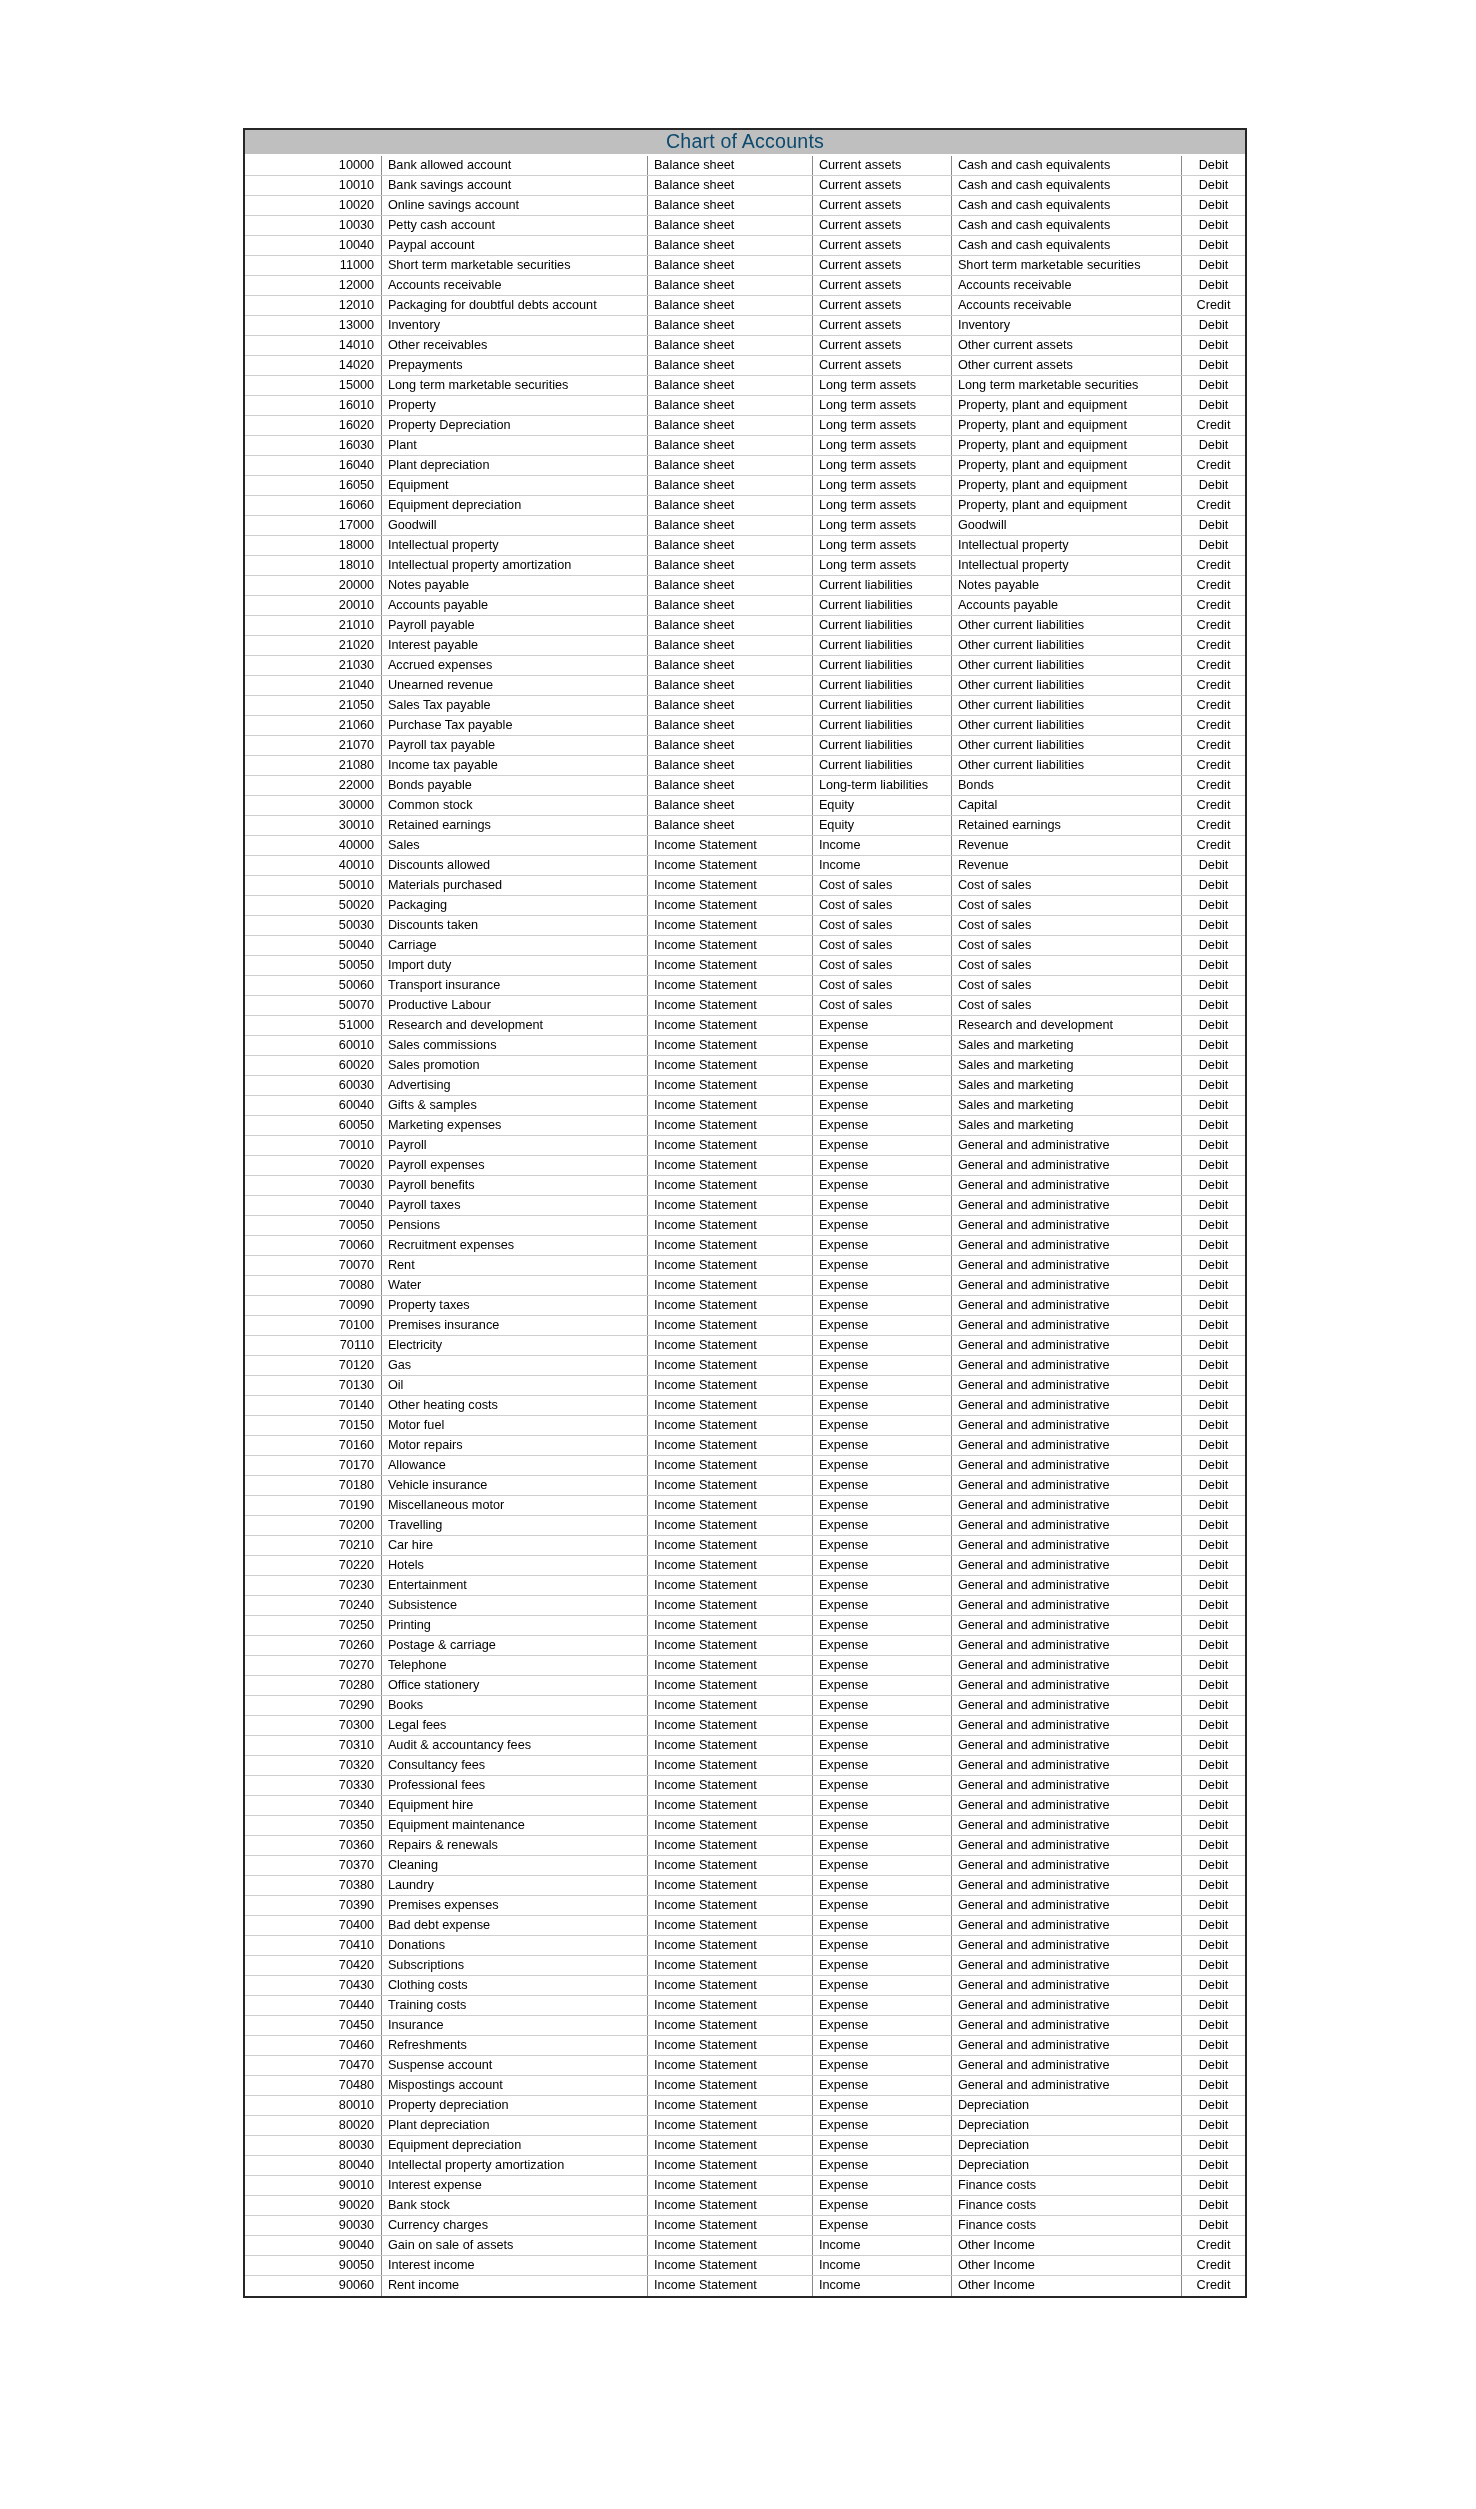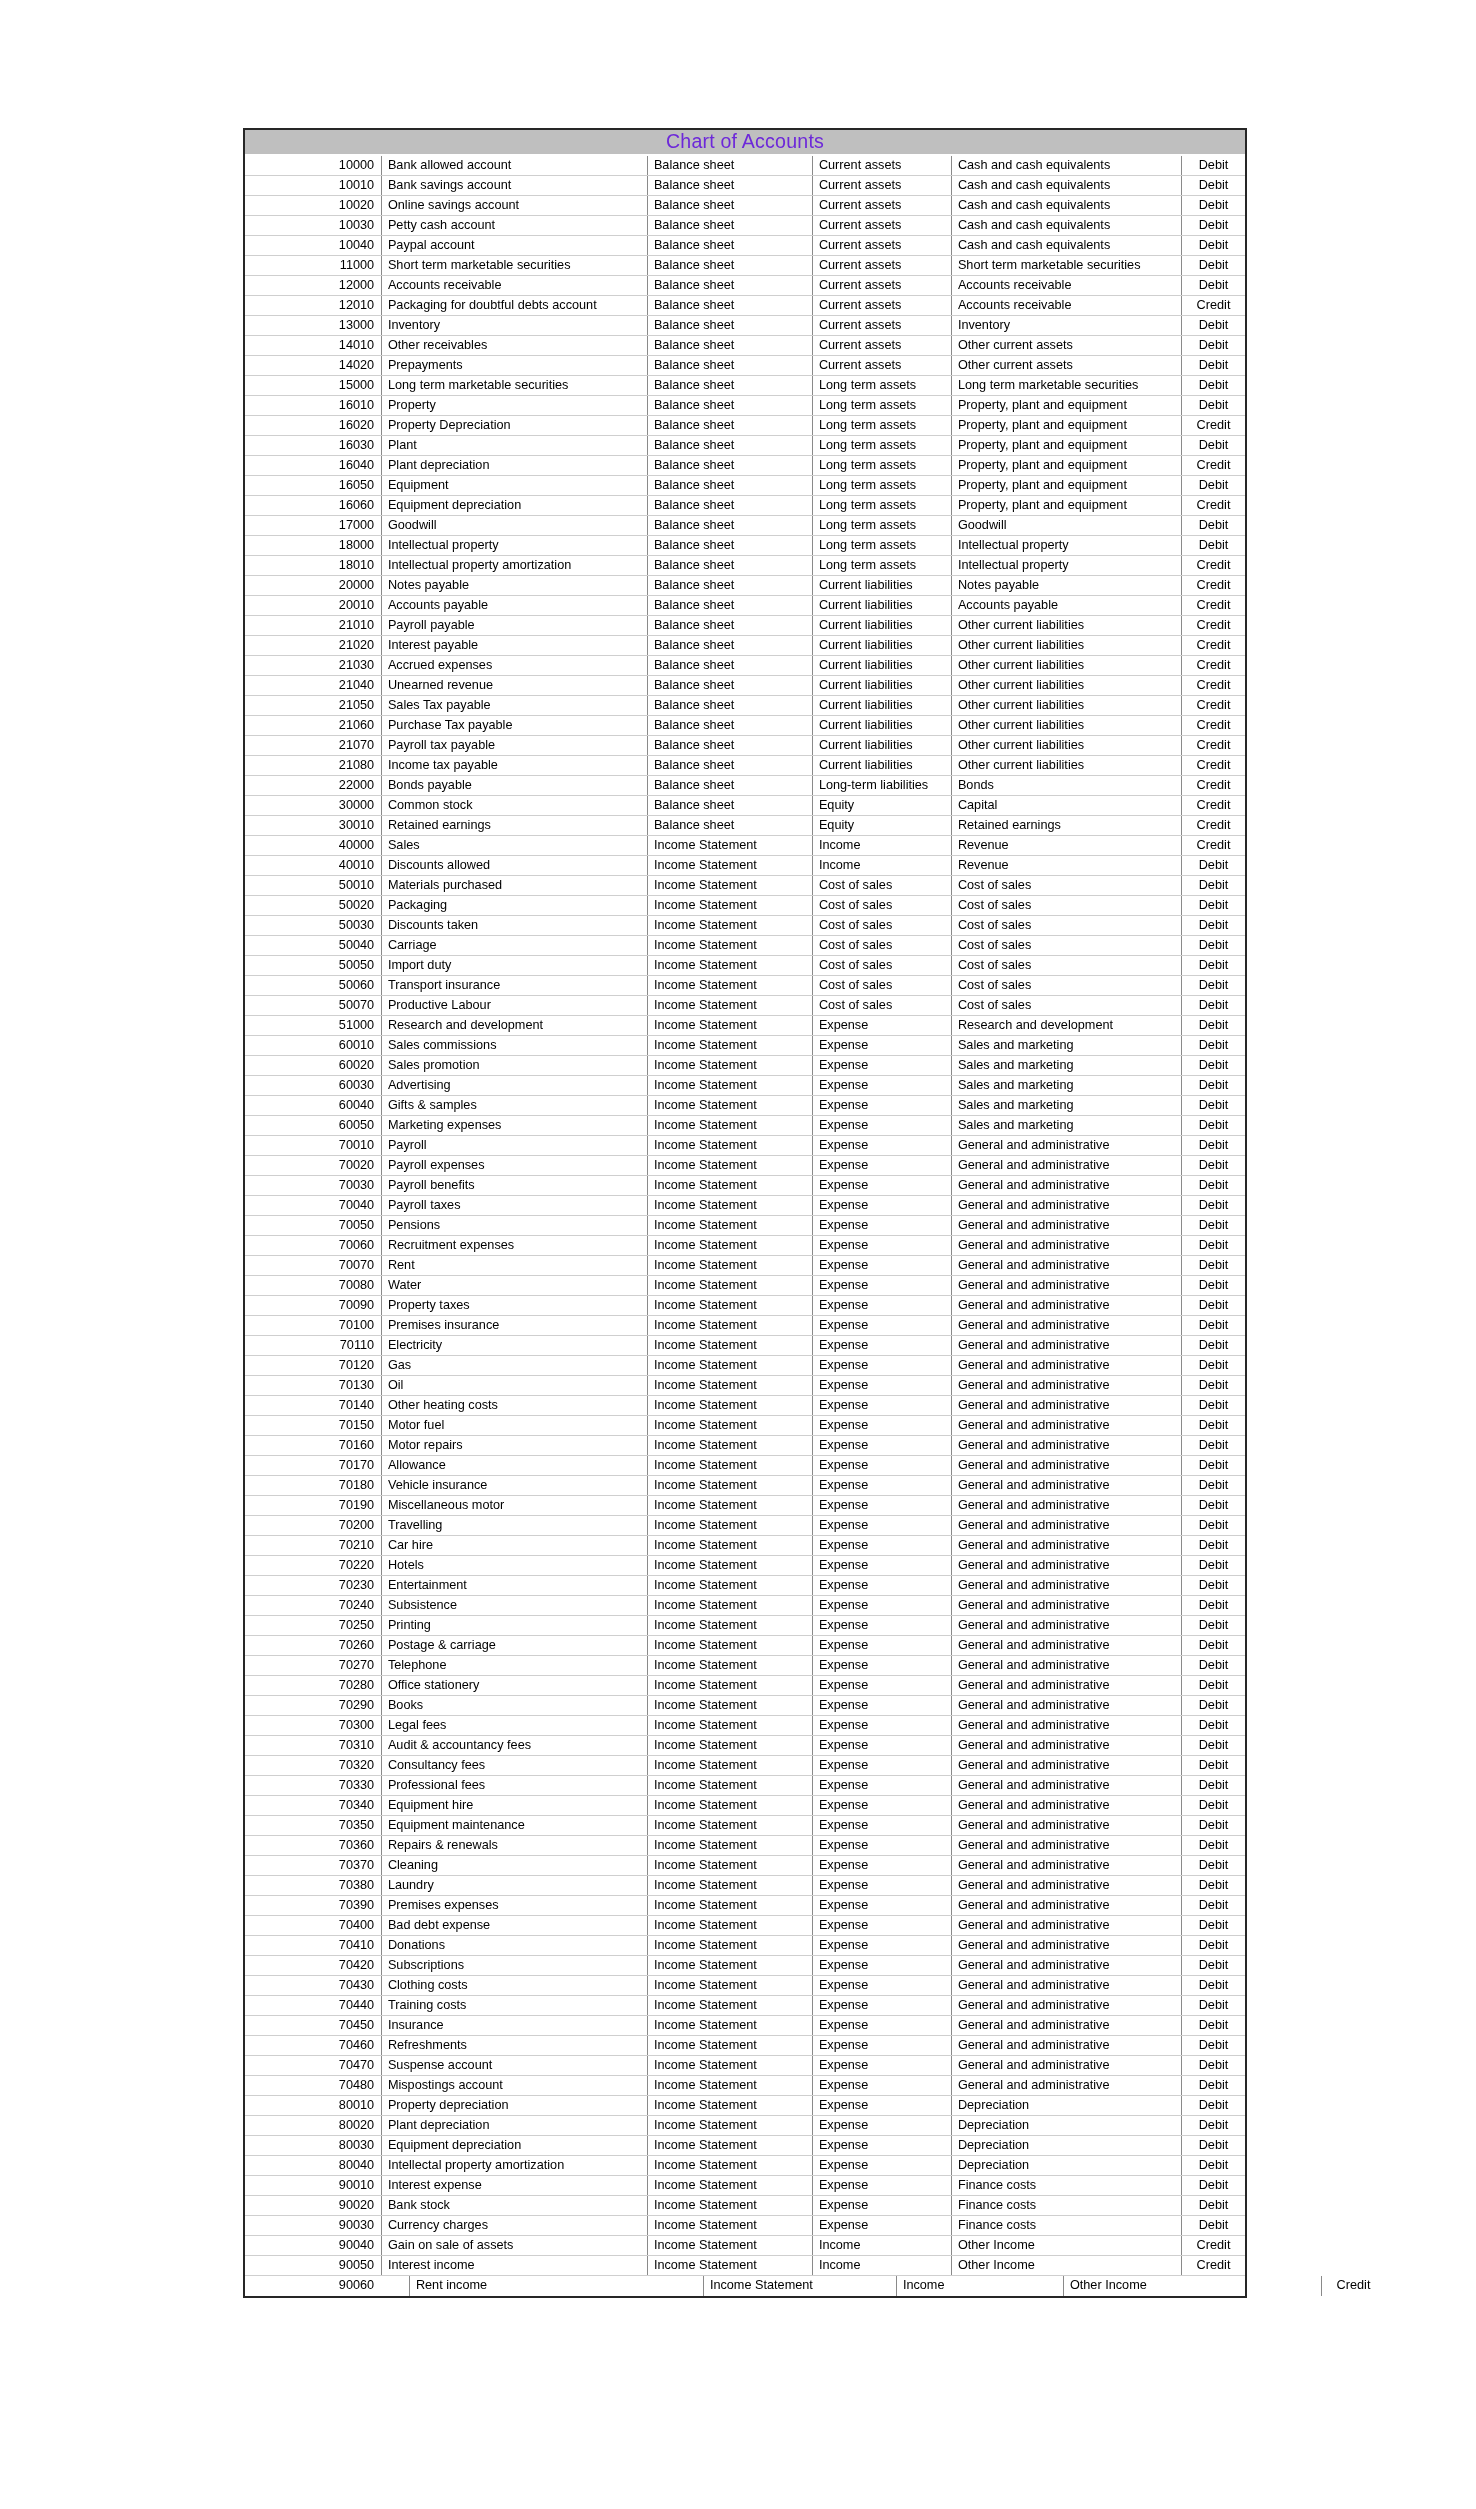--- a/index.html
+++ b/index.html
@@ -24,21 +24,21 @@
     box-sizing: border-box;
     background: #ffffff;
   }
   .title-bar {
     height: 23.5px;
     line-height: 23.5px;
     background: #bfbfbf;
     border-bottom: 2px solid #ffffff;
     text-align: center;
     font-size: 19.6px;
-    color: #6d28d9;
+    color: #0c4a6e;
     letter-spacing: 0.2px;
   }
   .grid-row {
     display: grid;
     grid-template-columns: 136px 266px 165px 139px 230px 64px;
     box-sizing: border-box;
   }
   .header-row {
     background: #d9e1f2;
     height: 25.5px;
@@ -67,21 +67,20 @@
   .body .row {
     height: 20px;
     line-height: 19px;
     border-bottom: 1px solid #cfcfcf;
     font-size: 12.7px;
     color: #000000;
     background: #ffffff;
   }
   .body .row:last-child {
     border-bottom: none;
-    gap: 28px;
   }
   .body .cell + .cell {
     border-left: 1px solid #8a8a8a;
   }
 </style>
 </head>
 <body>
 
 <div class="page">
   <div class="sheet">

